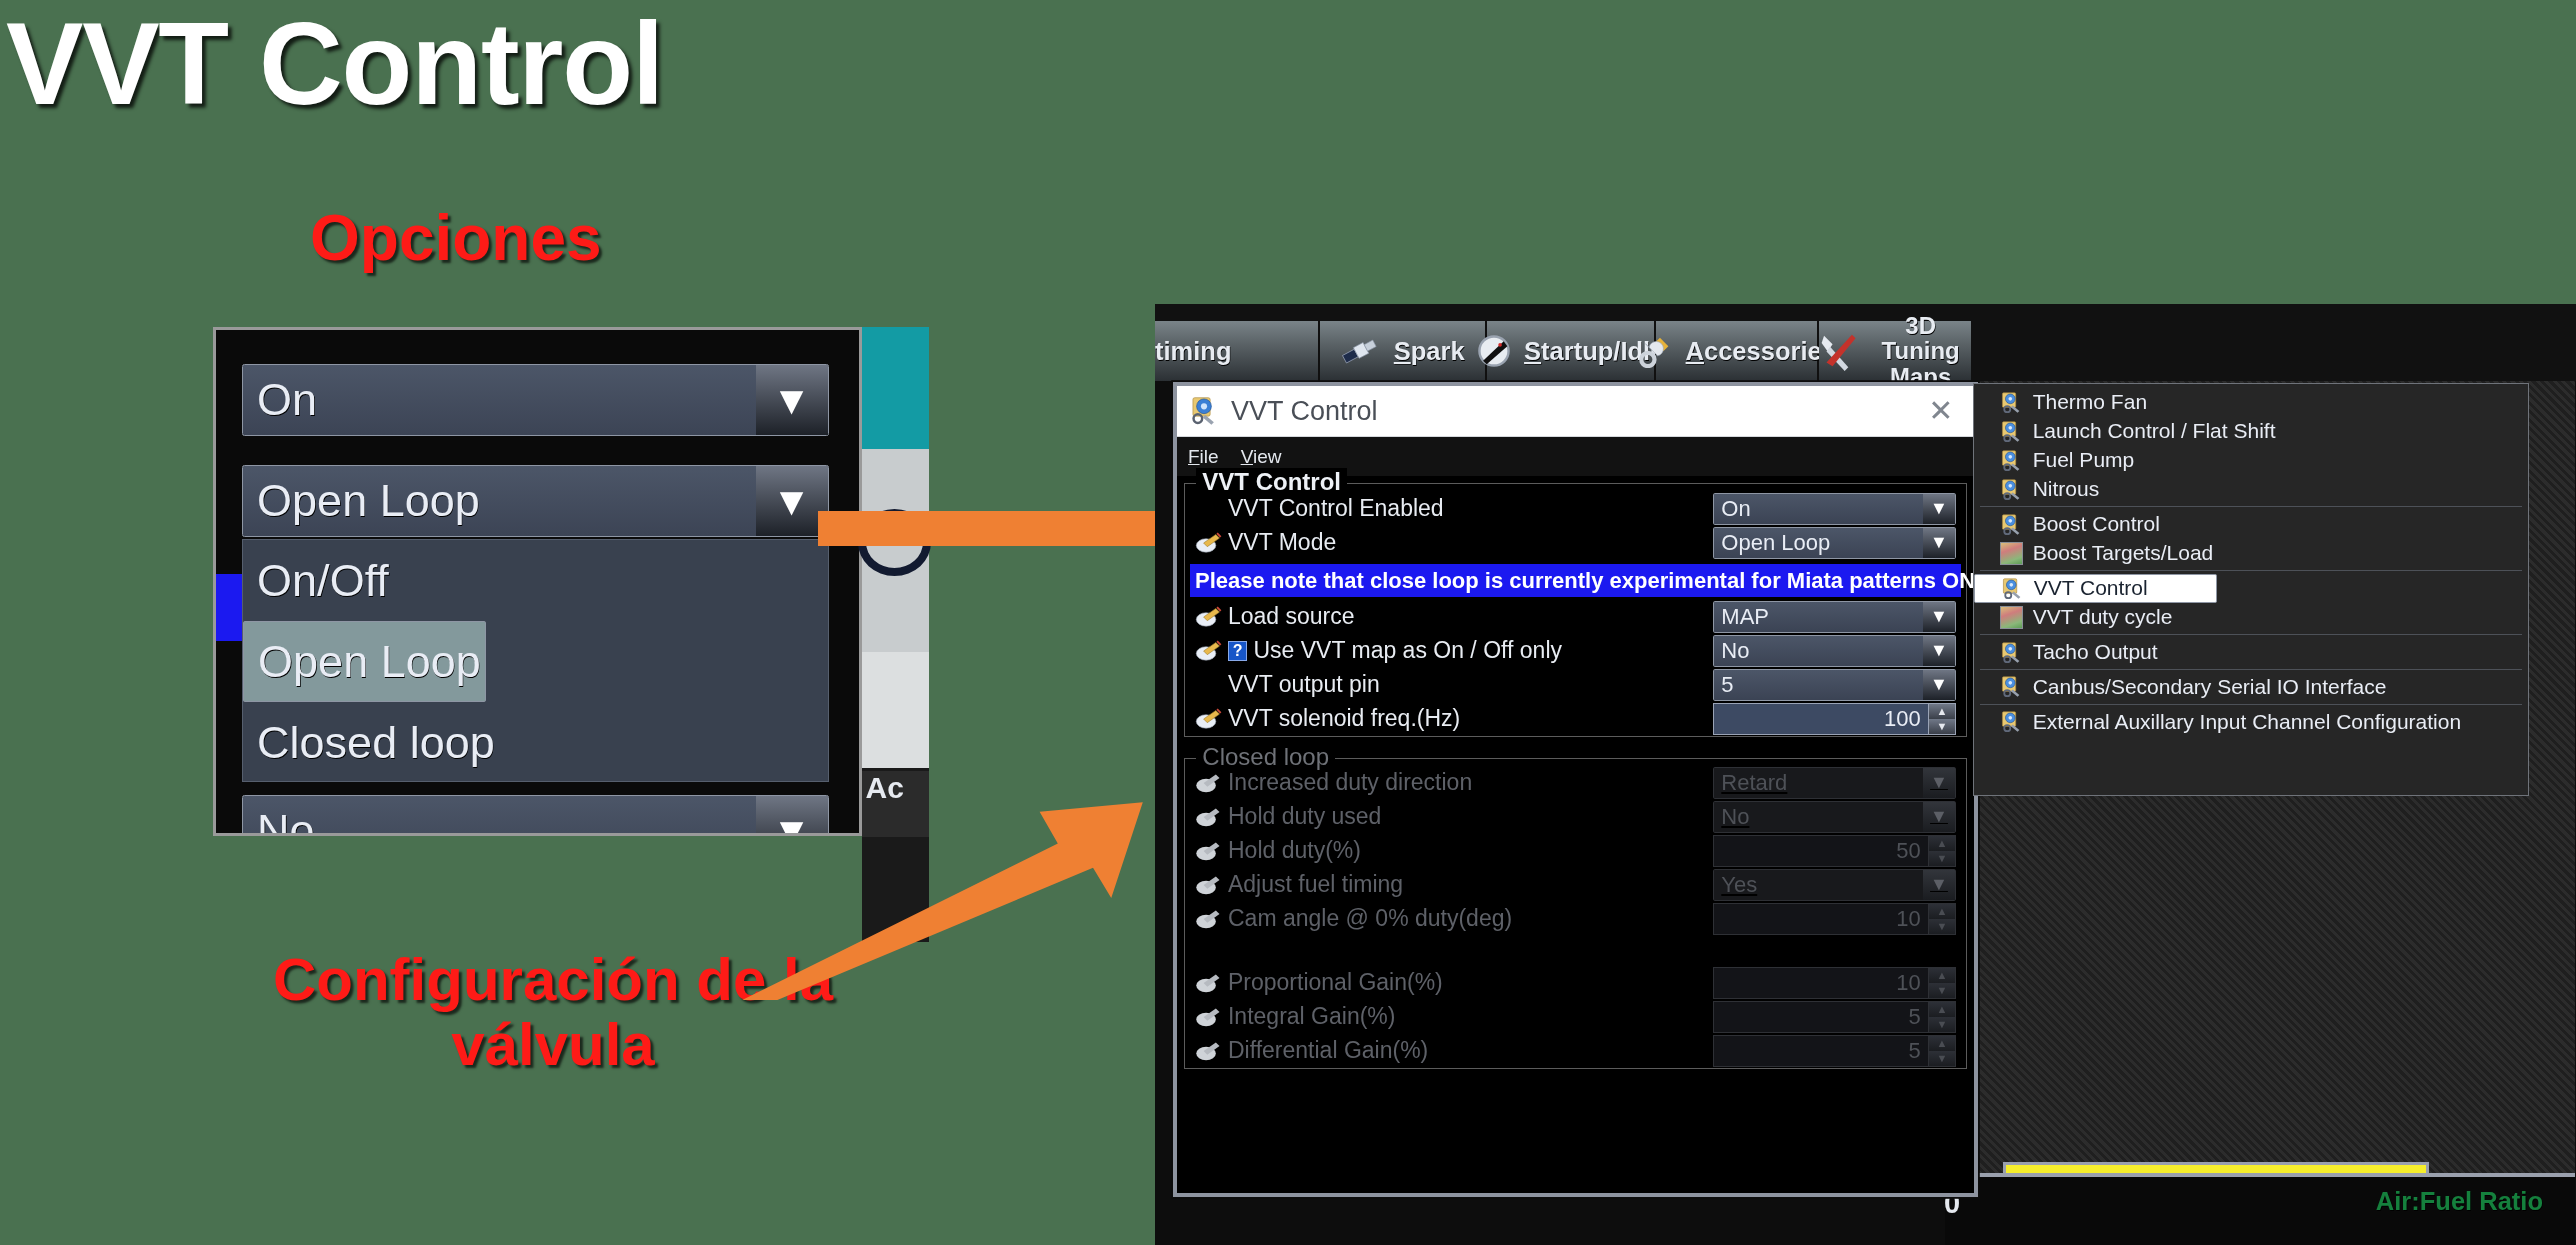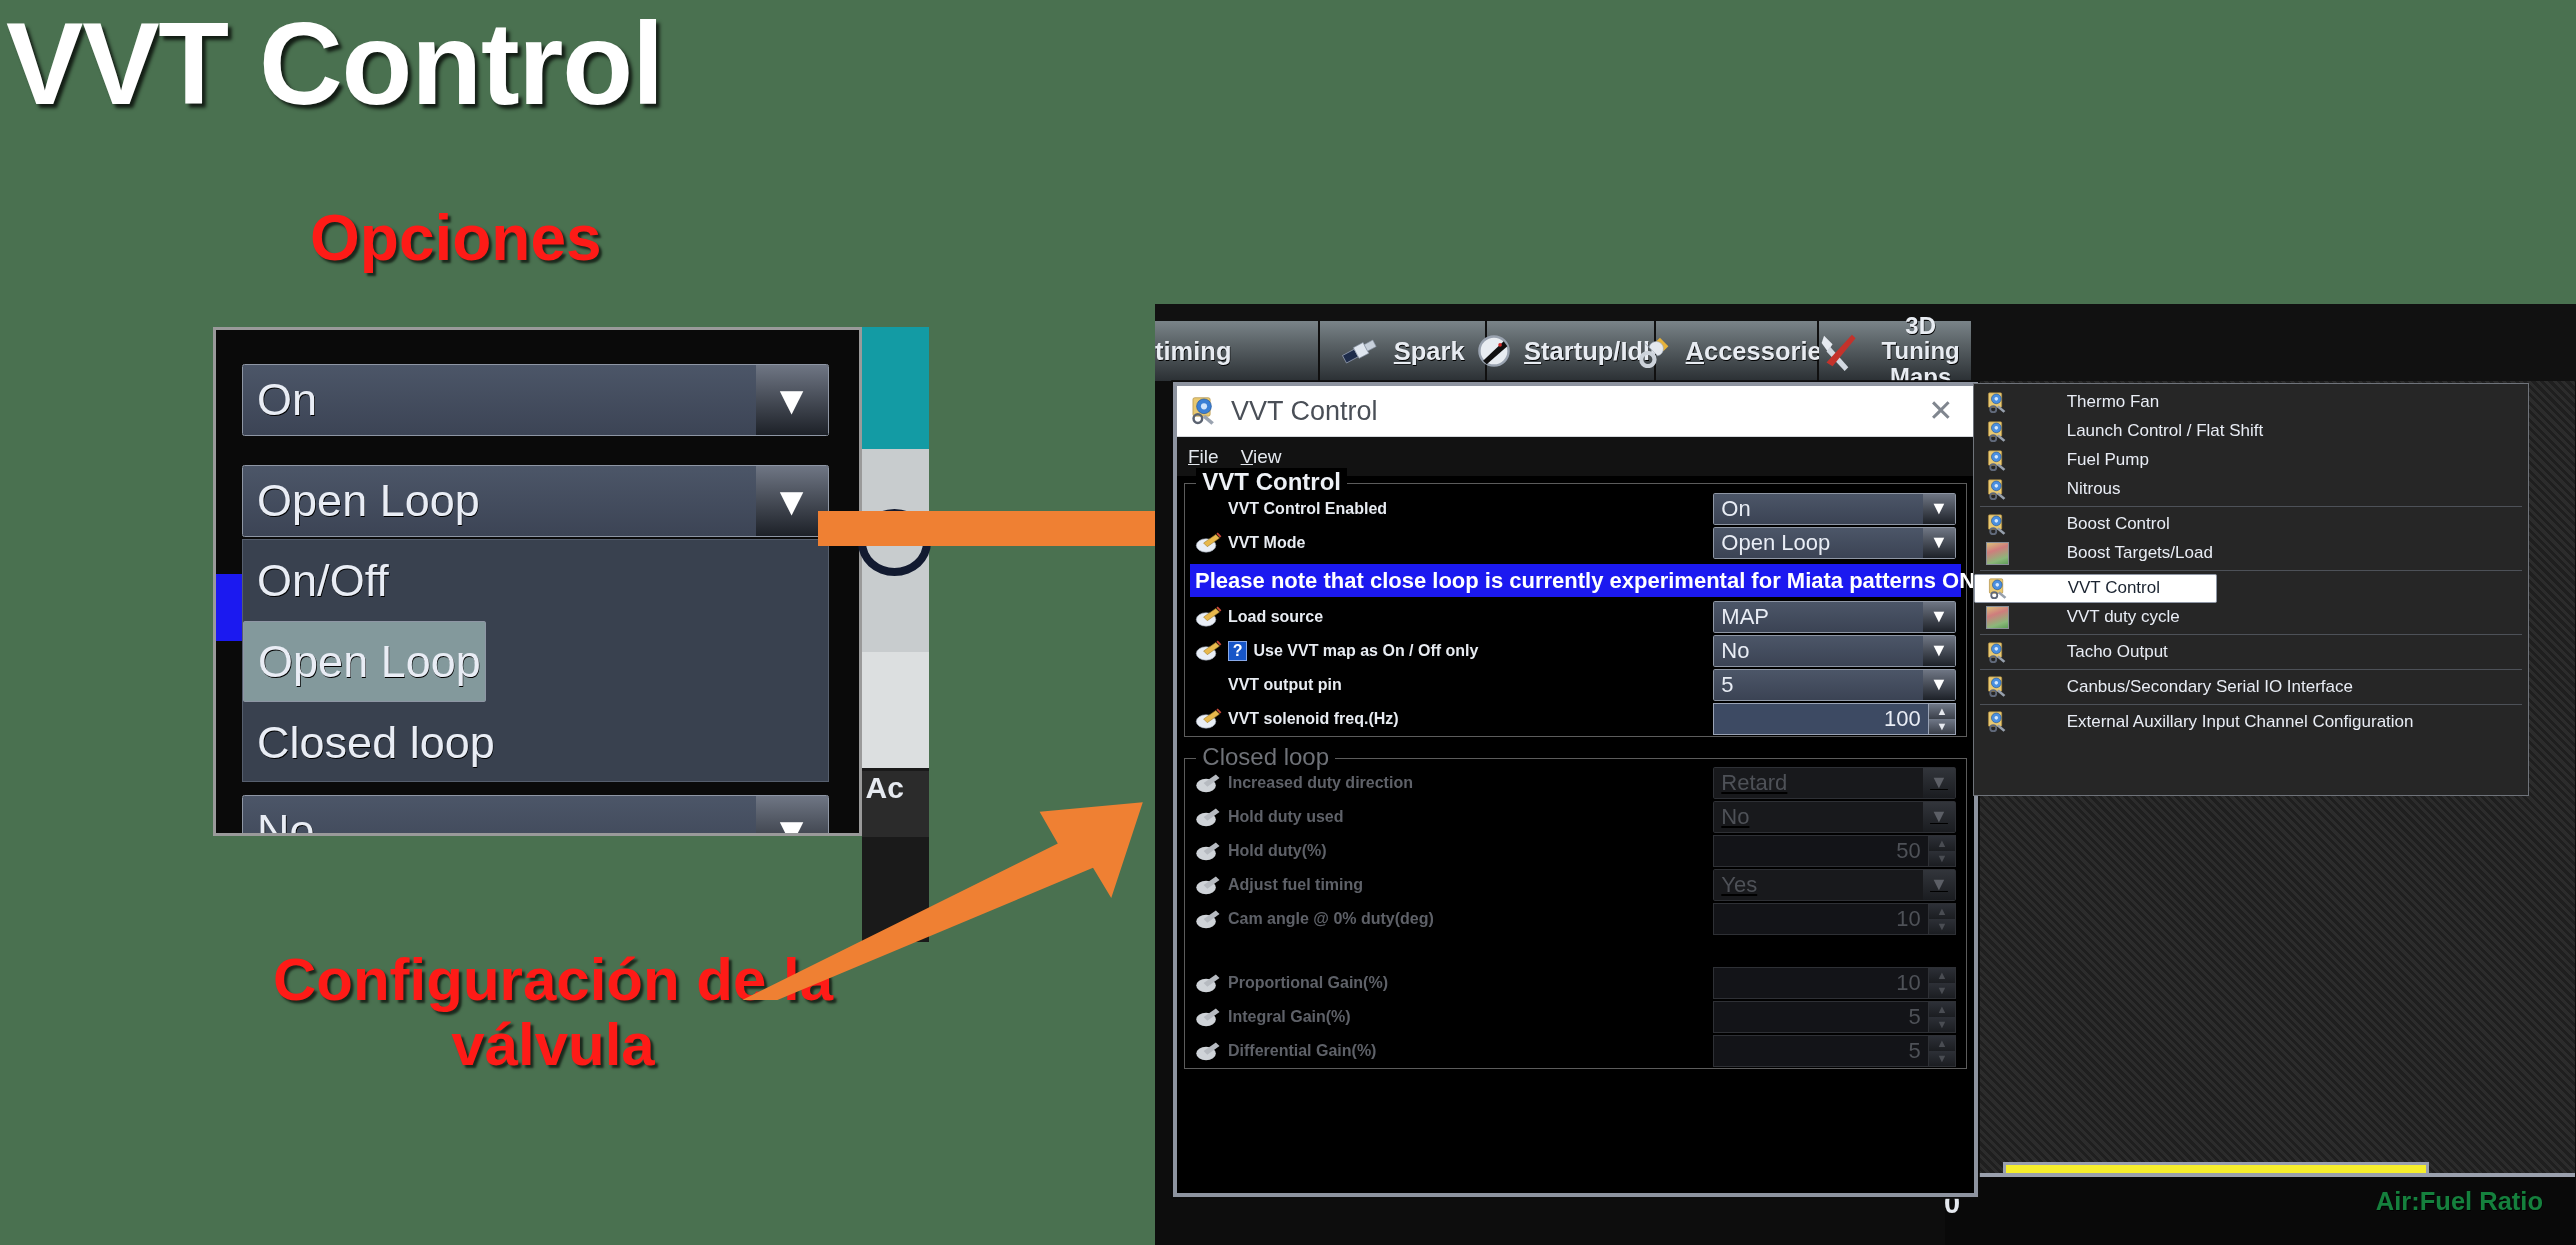--- a/index.html
+++ b/index.html
@@ -215,23 +215,22 @@
     position:relative;
   }
   .row .ficon.blank { background:transparent; }
   .row .qmark {
     width:19.5px; height:19.5px; background:#1756c8; color:#fff;
     font-size:16px; font-weight:bold; display:flex;
     align-items:center; justify-content:center; margin-right:6px;
     border:1.2px solid #89a9e8; flex:0 0 auto;
   }
   .row .rlabel {
-    color:#e8ecf2; font-size:16px; white-space:nowrap;
+    color:#e8ecf2; font-size:23px; white-space:nowrap;
     text-shadow:0.6px 0.6px 0 #000;
-    font-weight:bold;
   }
   .row.dim .rlabel { color:#5e6168; text-shadow:none; }
 
   .rctl { margin-left:auto; margin-right:9.7px; }
   .sel {
     width:243px; height:32px;
     background:linear-gradient(#4c5668,#3b4354);
     border:1.2px solid #8e96a4; border-radius:1.8px;
     display:flex; align-items:center;
   }
@@ -270,22 +269,22 @@
     color:#ffffff; font-size:22px; font-weight:bold; white-space:nowrap;
   }
 
   
   #acc-menu {
     position:absolute; left:1973px; top:383px; width:556px; height:413px;
     background:#262626; border:1.2px solid #6f737a;
     padding:3.6px 0;
   }
   #acc-menu .ai {
-    height:29px; display:flex; align-items:center; padding-left:12px;
-    color:#e9edf5; font-size:17px; white-space:nowrap;gap:48px;
+    height:29px; display:flex; align-items:center; padding-left:26px;
+    color:#e9edf5; font-size:21px; white-space:nowrap;
   }
   #acc-menu .ai.sel { background:#ffffff; color:#1a2330; }
   #acc-menu .sep { height:1.2px; background:#4d5158; margin:2.4px 6px; }
   .acc-ic {
     width:23px; height:23px; margin-right:9.7px; flex:0 0 auto; position:relative;
   }
   .acc-ic.gear { }
   .acc-ic.map {
     background:linear-gradient(160deg,#d9bf7a 0%,#cf7d7d 35%,#8bb77a 75%,#5e9e57 100%);
     border:0.6px solid #8a8f97;

